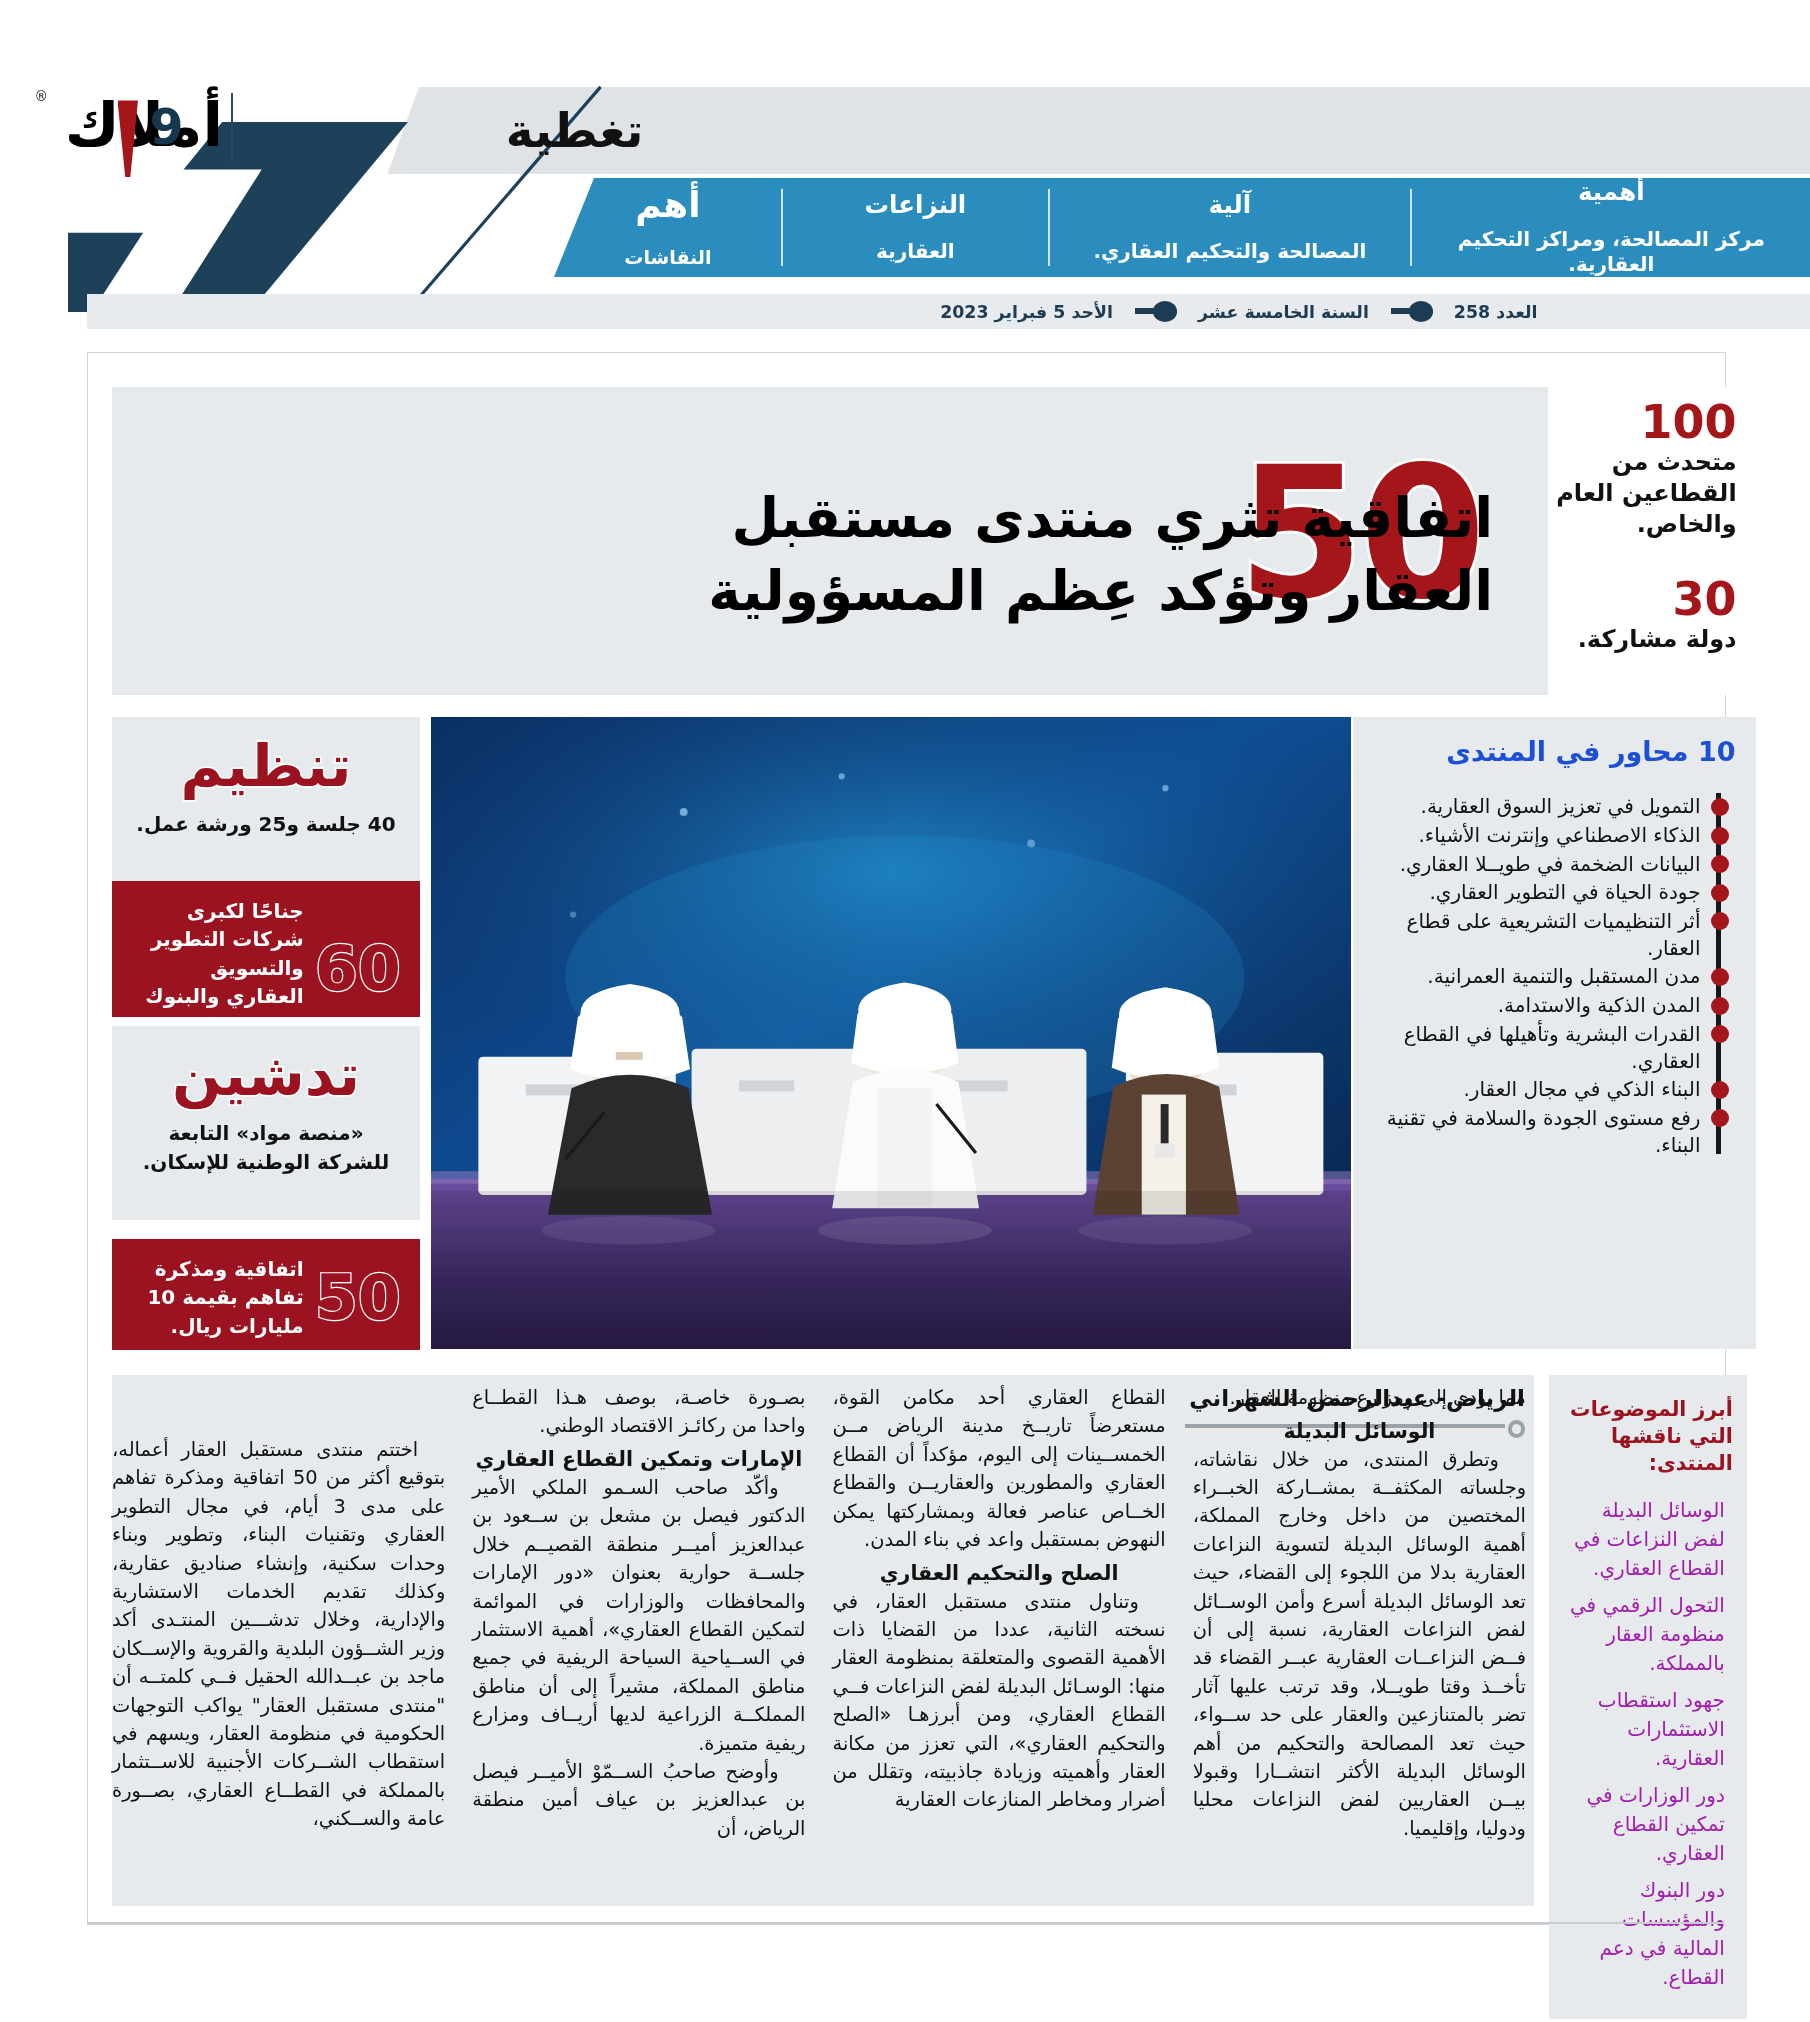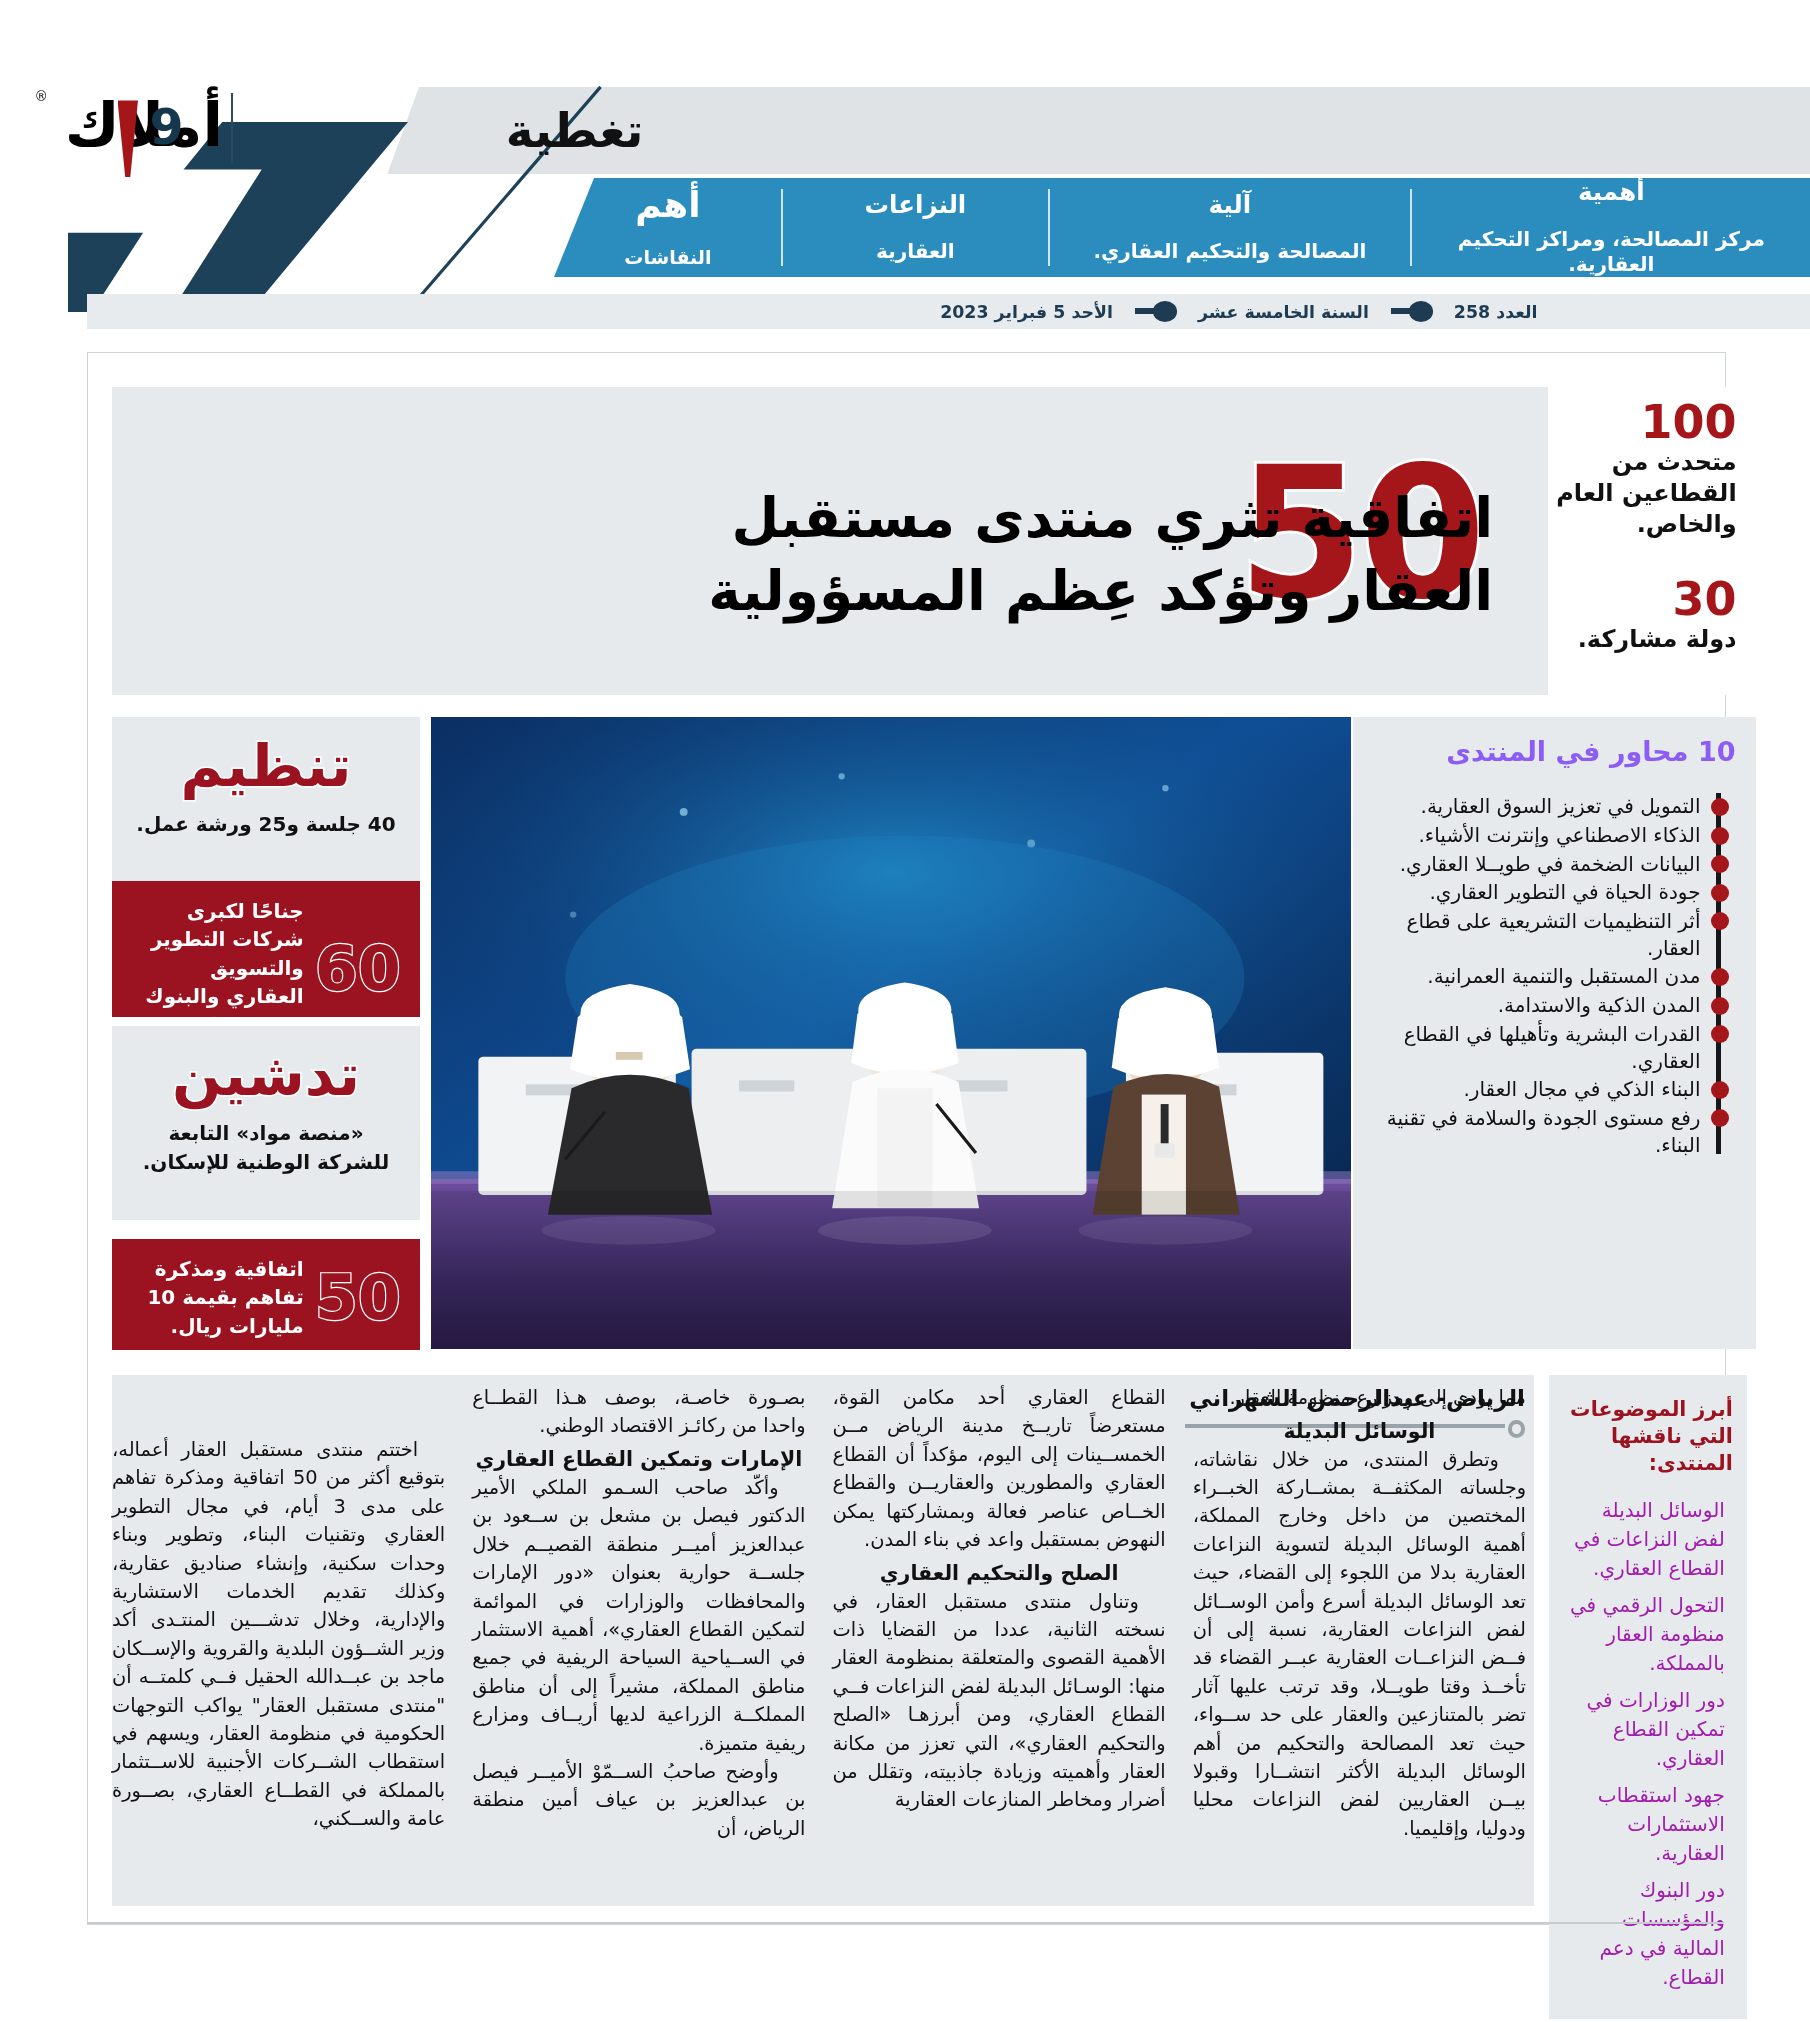--- a/index.html
+++ b/index.html
@@ -91,21 +91,21 @@
      -webkit-text-stroke:3.2px #ffffff;paint-order:stroke fill;}
   .lcard .sub{font-size:20px;font-weight:bold;color:#111;line-height:28.4px;margin-top:11px;}
   .redrow{display:flex;flex-direction:row;align-items:center;gap:11px;}
   .redrow .n{font-size:62px;font-weight:bold;line-height:63px;color:#9b1320;
      -webkit-text-stroke:2.4px #ffffff;paint-order:stroke fill;flex:0 0 auto;}
   .redrow .t{font-size:20px;font-weight:bold;line-height:28.4px;text-align:right;flex:1 1 auto;}
 
   
   .axes{position:absolute;left:1353px;top:717px;width:403px;height:632px;background:#e7eaec;
      box-sizing:border-box;padding:17.4px 20.5px 8px 16px;}
-  .axes-title{font-size:27px;font-weight:bold;color:#8b5cf6;text-align:right;line-height:35px;margin-bottom:24px;}
+  .axes-title{font-size:27px;font-weight:bold;color:#1d4ed8;text-align:right;line-height:35px;margin-bottom:24px;}
   .axes-wrap{position:relative;padding-right:35px;}
   .axes-line{position:absolute;right:14.2px;top:0;bottom:4.7px;width:5.5px;background:#15171a;}
   .axis-item{position:relative;text-align:right;font-size:20px;color:#111;line-height:27px;margin-bottom:1.6px;}
   .axis-item .dot{position:absolute;right:-28.4px;top:4.7px;width:18px;height:18px;border-radius:50%;background:#a4161a;}
 
   .topics-col{position:absolute;left:1549px;top:1375px;width:198px;background:#e7eaec;
      box-sizing:border-box;padding:20.5px 14.2px 19px 11px;text-align:right;min-height:521px;}
   .topics-col h4{margin:0 0 19px 0;font-size:20.5px;font-weight:bold;color:#9b1320;line-height:27px;}
   .topics-col p{margin:8px;font-size:20px;color:#a21caf;line-height:29px;}
 
@@ -332,22 +332,22 @@
       <div class="axis-item"><span class="dot"></span><span>رفع مستوى الجودة والسلامة في تقنية البناء.</span></div>
     </div>
   </div>
 
   <div class="grey-bg-body"></div>
 
   <div class="topics-col">
     <h4>أبرز الموضوعات التي ناقشها المنتدى:</h4>
     <p>الوسائل البديلة لفض النزاعات في القطاع العقاري.</p>
     <p>التحول الرقمي في منظومة العقار بالمملكة.</p>
+    <p>جهود استقطاب الاستثمارات العقارية.</p>
     <p>دور الوزارات في تمكين القطاع العقاري.</p>
-    <p>جهود استقطاب الاستثمارات العقارية.</p>
     <p>دور البنوك والمؤسسات المالية في دعم القطاع.</p>
   </div>
 
   <div class="byline-wrap">
     <div class="byline">الرياض- عبدالرحمن الشهراني</div>
     <div class="byline-rule">
       <span class="bar"></span>
       <span class="circ"></span>
     </div>
   </div>

